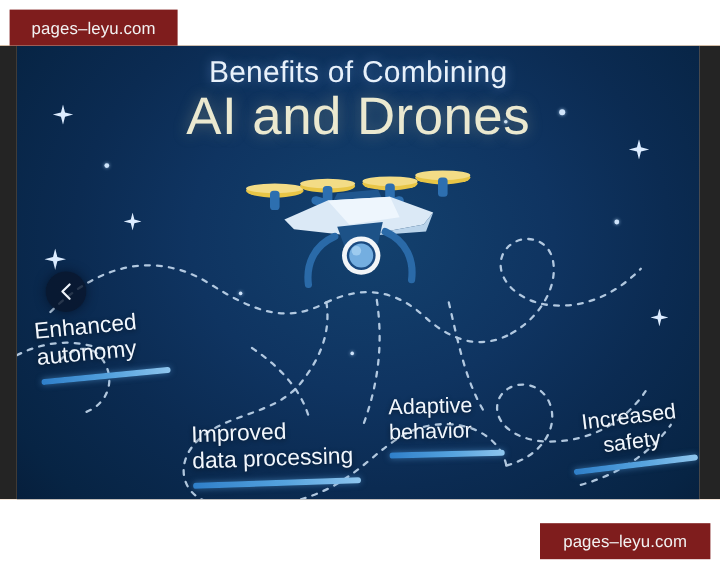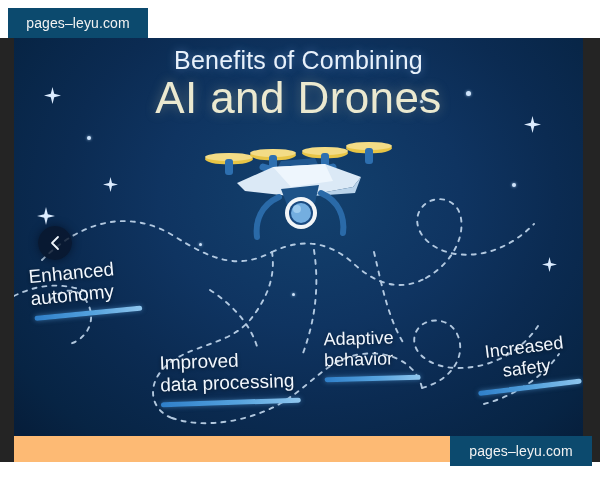--- a/index.html
+++ b/index.html
@@ -8,21 +8,21 @@
     background:#ffffff;
     font-family:"Liberation Sans", sans-serif;
     position:relative;
     overflow:hidden;
   }
 
   
   #slide-card {
     position:absolute;
     left:0; top:38px;
-    width:600px; height:424px;
+    width:600px; height:378px;
     background:#fdba74;
     overflow:hidden;
   }
   .edge-strip {
     position:absolute; top:0; height:100%;
     background:#242424;
   }
   #edge-left  { left:0;  width:14px; }
   #edge-right { right:0; width:17px; }
 
@@ -106,21 +106,21 @@
     background:rgba(9,22,44,.82);
     border:none;
     display:flex; align-items:center; justify-content:center;
     cursor:pointer; z-index:9;
     box-shadow:0 0 9px rgba(4,12,28,.6);
   }
 
   
   .watermark {
     position:absolute;
-    background:#0c4a6e;
+    background:#7f1d1d;
     color:#f2f2f2;
     font-size:14px;
     display:flex; align-items:center; justify-content:center;
     letter-spacing:.1px;
     z-index:20;
   }
   #watermark-top    { left:8px;  top:8px;   width:140px; height:30px; }
   #watermark-bottom { left:450px; top:436px; width:142px; height:30px; }
 </style>
 </head>

